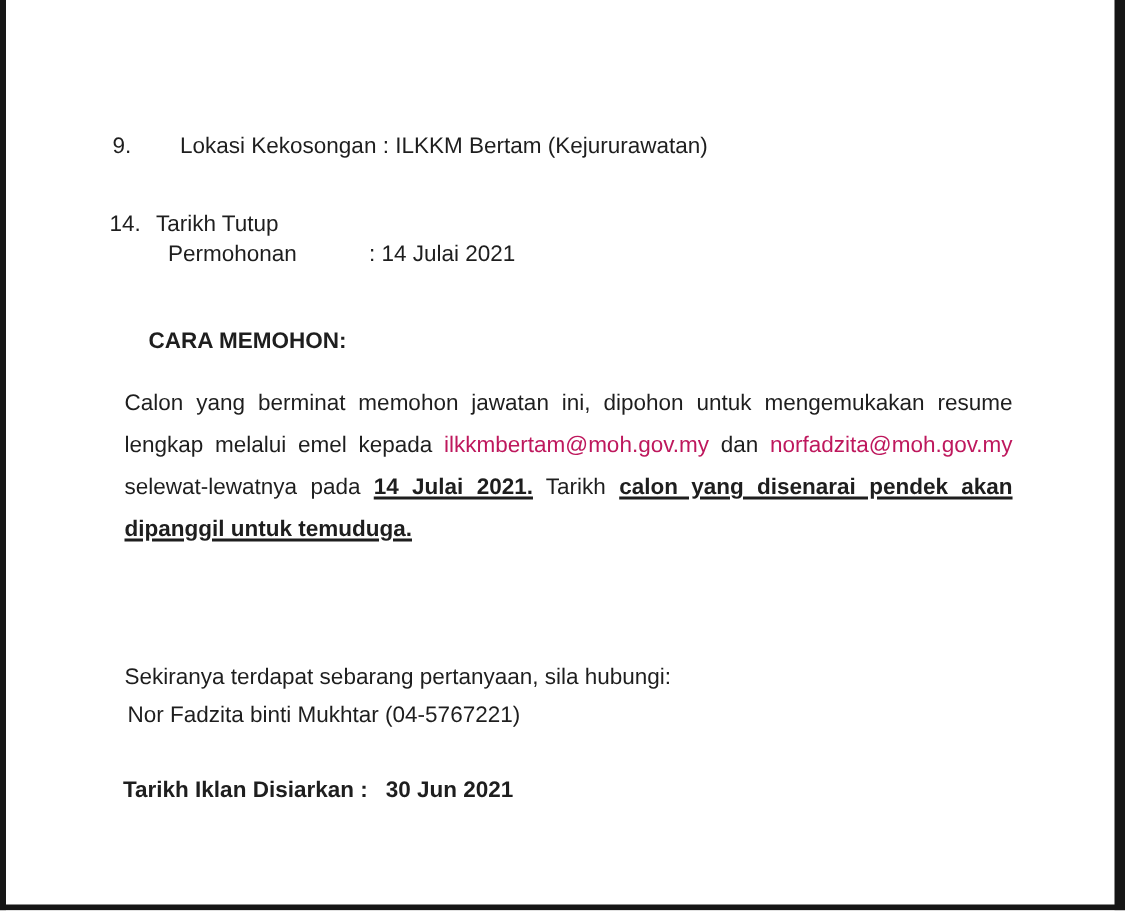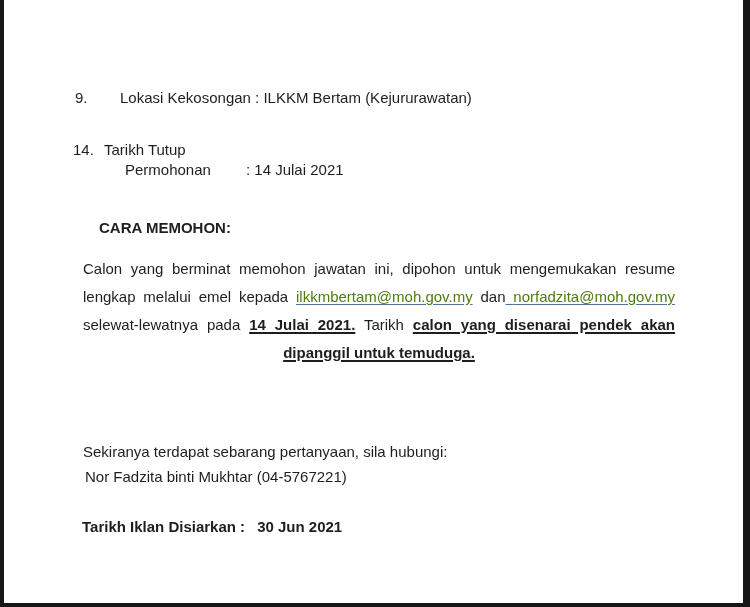--- a/index.html
+++ b/index.html
@@ -11,23 +11,23 @@
   .edge-left{left:0;top:0;width:4px;height:607px;}
   .edge-right{right:0;top:0;width:7px;height:607px;}
   .edge-bottom{left:0;bottom:0;width:750px;height:4px;}
   .abs{position:absolute;white-space:nowrap;font-size:15px;line-height:19px;}
   .bold{font-weight:bold;}
   .para{
     position:absolute;left:83px;top:255px;width:592px;
     font-size:15px;line-height:28px;
   }
   .jline{text-align:justify;text-align-last:justify;}
-  .lline{text-align:center;}
+  .lline{text-align:left;}
   .email{
-    color:#4d7c0f;text-decoration:underline;
+    color:#be185d;
     text-decoration-color:#4f73a3;text-underline-offset:2px;cursor:pointer;
   }
   .bu{
     font-weight:bold;text-decoration:underline;
     text-decoration-thickness:1.8px;text-underline-offset:2px;
   }
   .footer-value{margin-left:12px;}
 </style>
 </head>
 <body>
@@ -36,21 +36,21 @@
 
   <div class="edge edge-left"></div>
   <div class="edge edge-right"></div>
   <div class="edge edge-bottom"></div>
 
   <div class="abs" style="left:75px;top:88px;">9.</div>
   <div class="abs" style="left:120px;top:88px;">Lokasi Kekosongan : ILKKM Bertam (Kejururawatan)</div>
 
   <div class="abs" style="left:73px;top:140px;">14.</div>
   <div class="abs" style="left:104px;top:140px;">Tarikh Tutup</div>
-  <div class="abs" style="left:125px;top:160px;">Permohonan</div>
+  <div class="abs" style="left:112px;top:160px;">Permohonan</div>
   <div class="abs" style="left:246px;top:160px;">: 14 Julai 2021</div>
 
   <div class="abs bold" style="left:99px;top:218px;">CARA MEMOHON:</div>
 
   <div class="para">
     <div class="jline"><span>Calon yang berminat memohon jawatan ini, dipohon untuk mengemukakan resume</span></div>
     <div class="jline"><span>lengkap melalui emel kepada</span> <span class="email"><span>ilkkmbertam@moh.gov.my</span></span> <span>dan</span><span class="email">&nbsp;<span>norfadzita@moh.gov.my</span></span></div>
     <div class="jline"><span>selewat-lewatnya pada</span> <span class="bu">14 Julai 2021.</span> <span>Tarikh</span> <span class="bu">calon yang disenarai pendek akan</span></div>
     <div class="lline"><span class="bu">dipanggil untuk temuduga.</span></div>
   </div>

